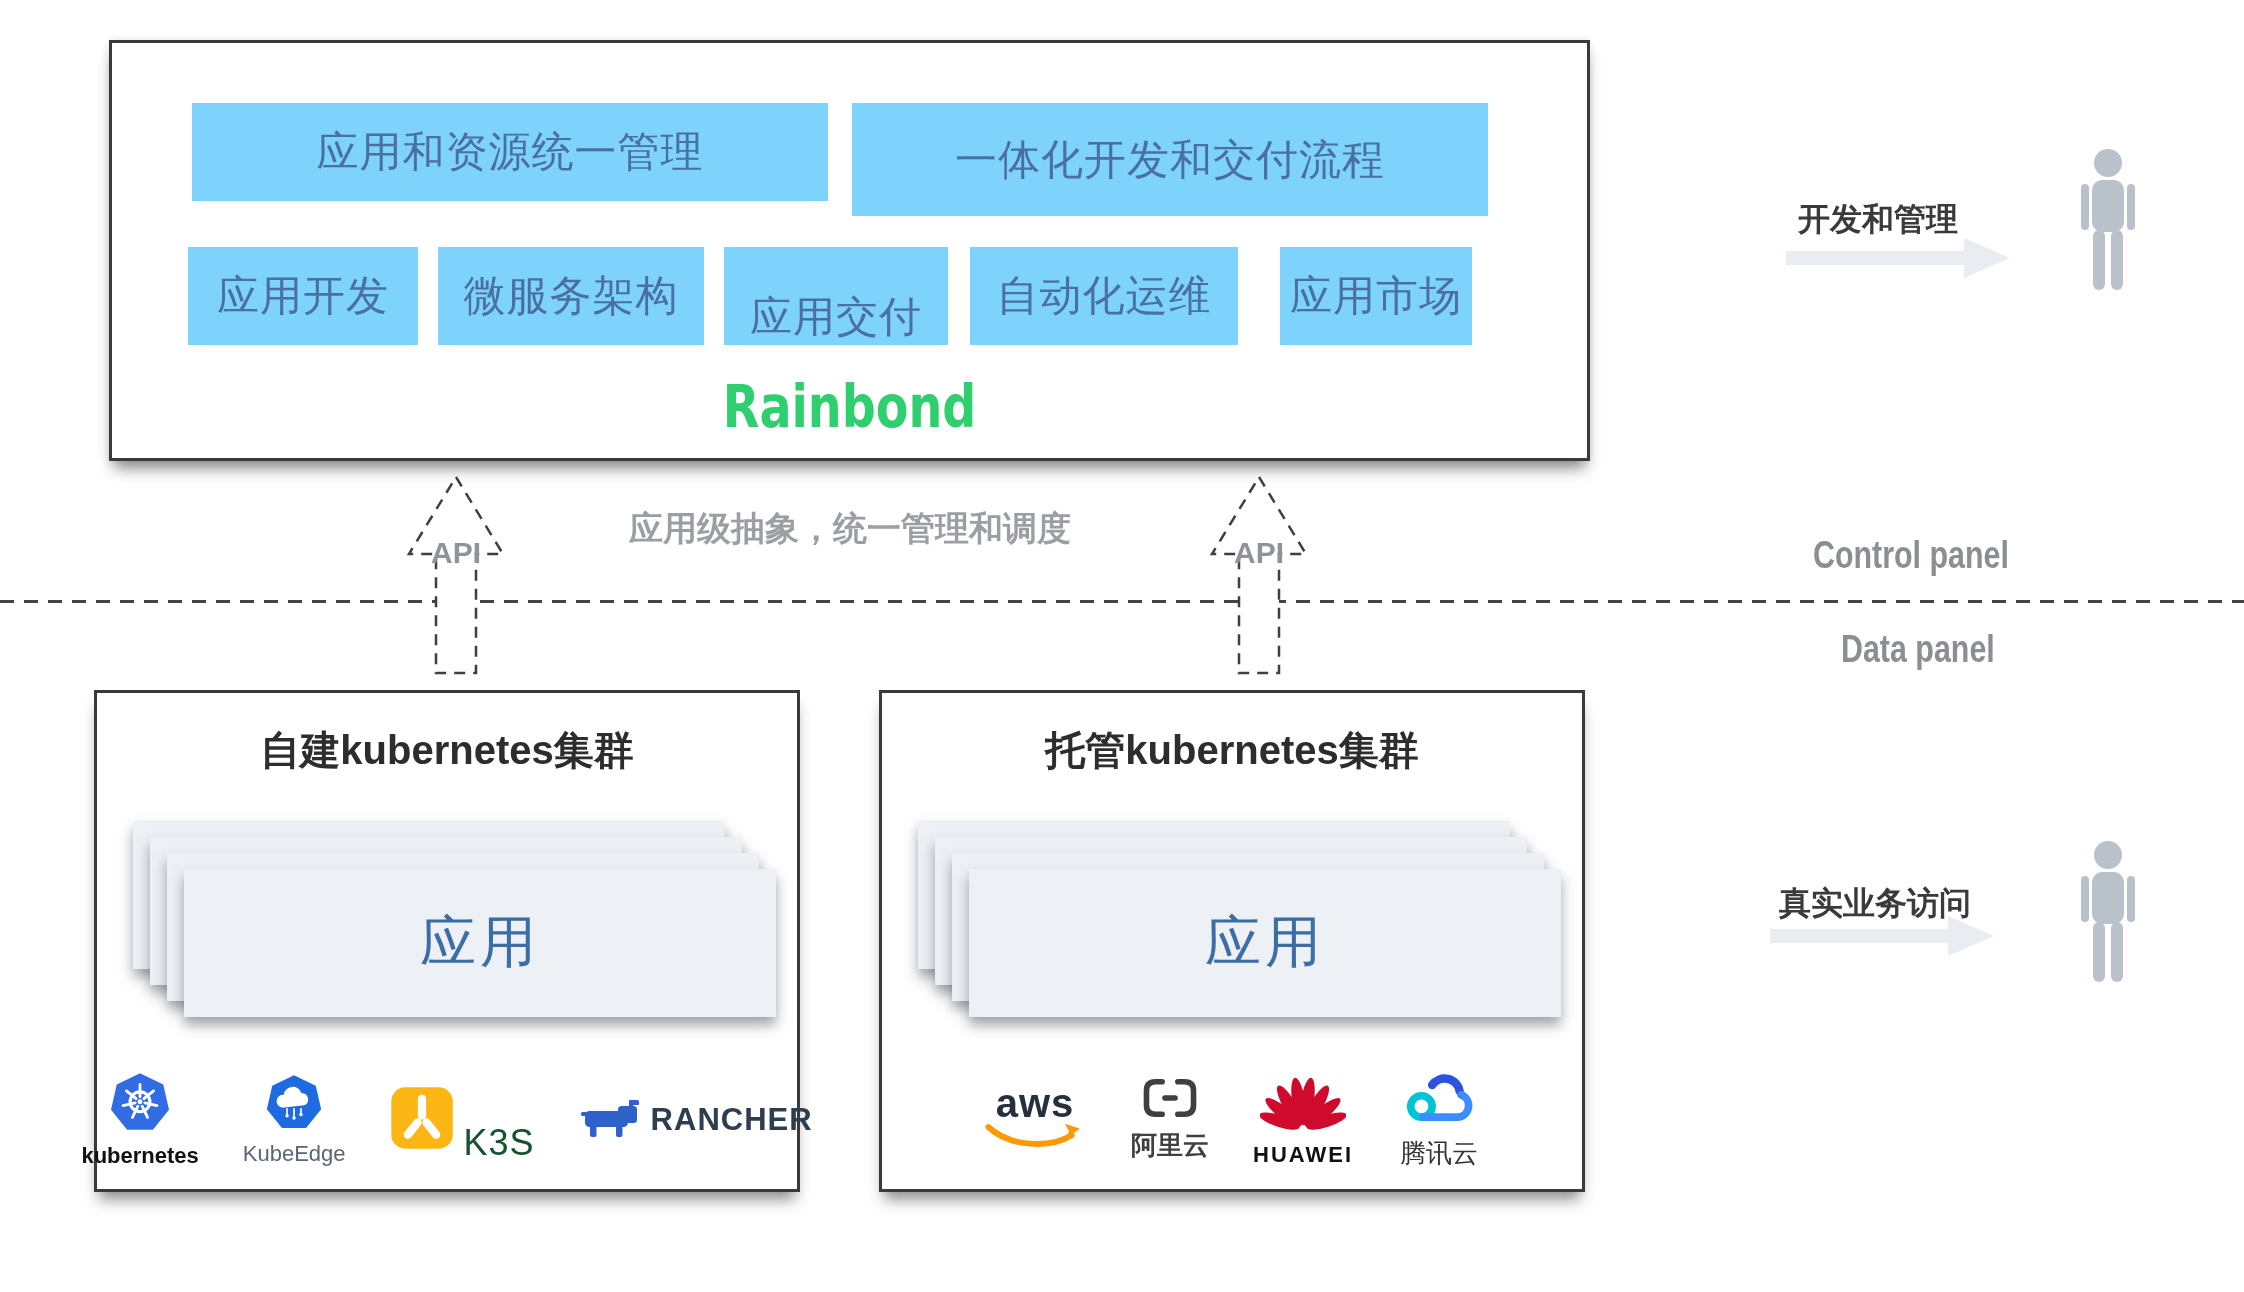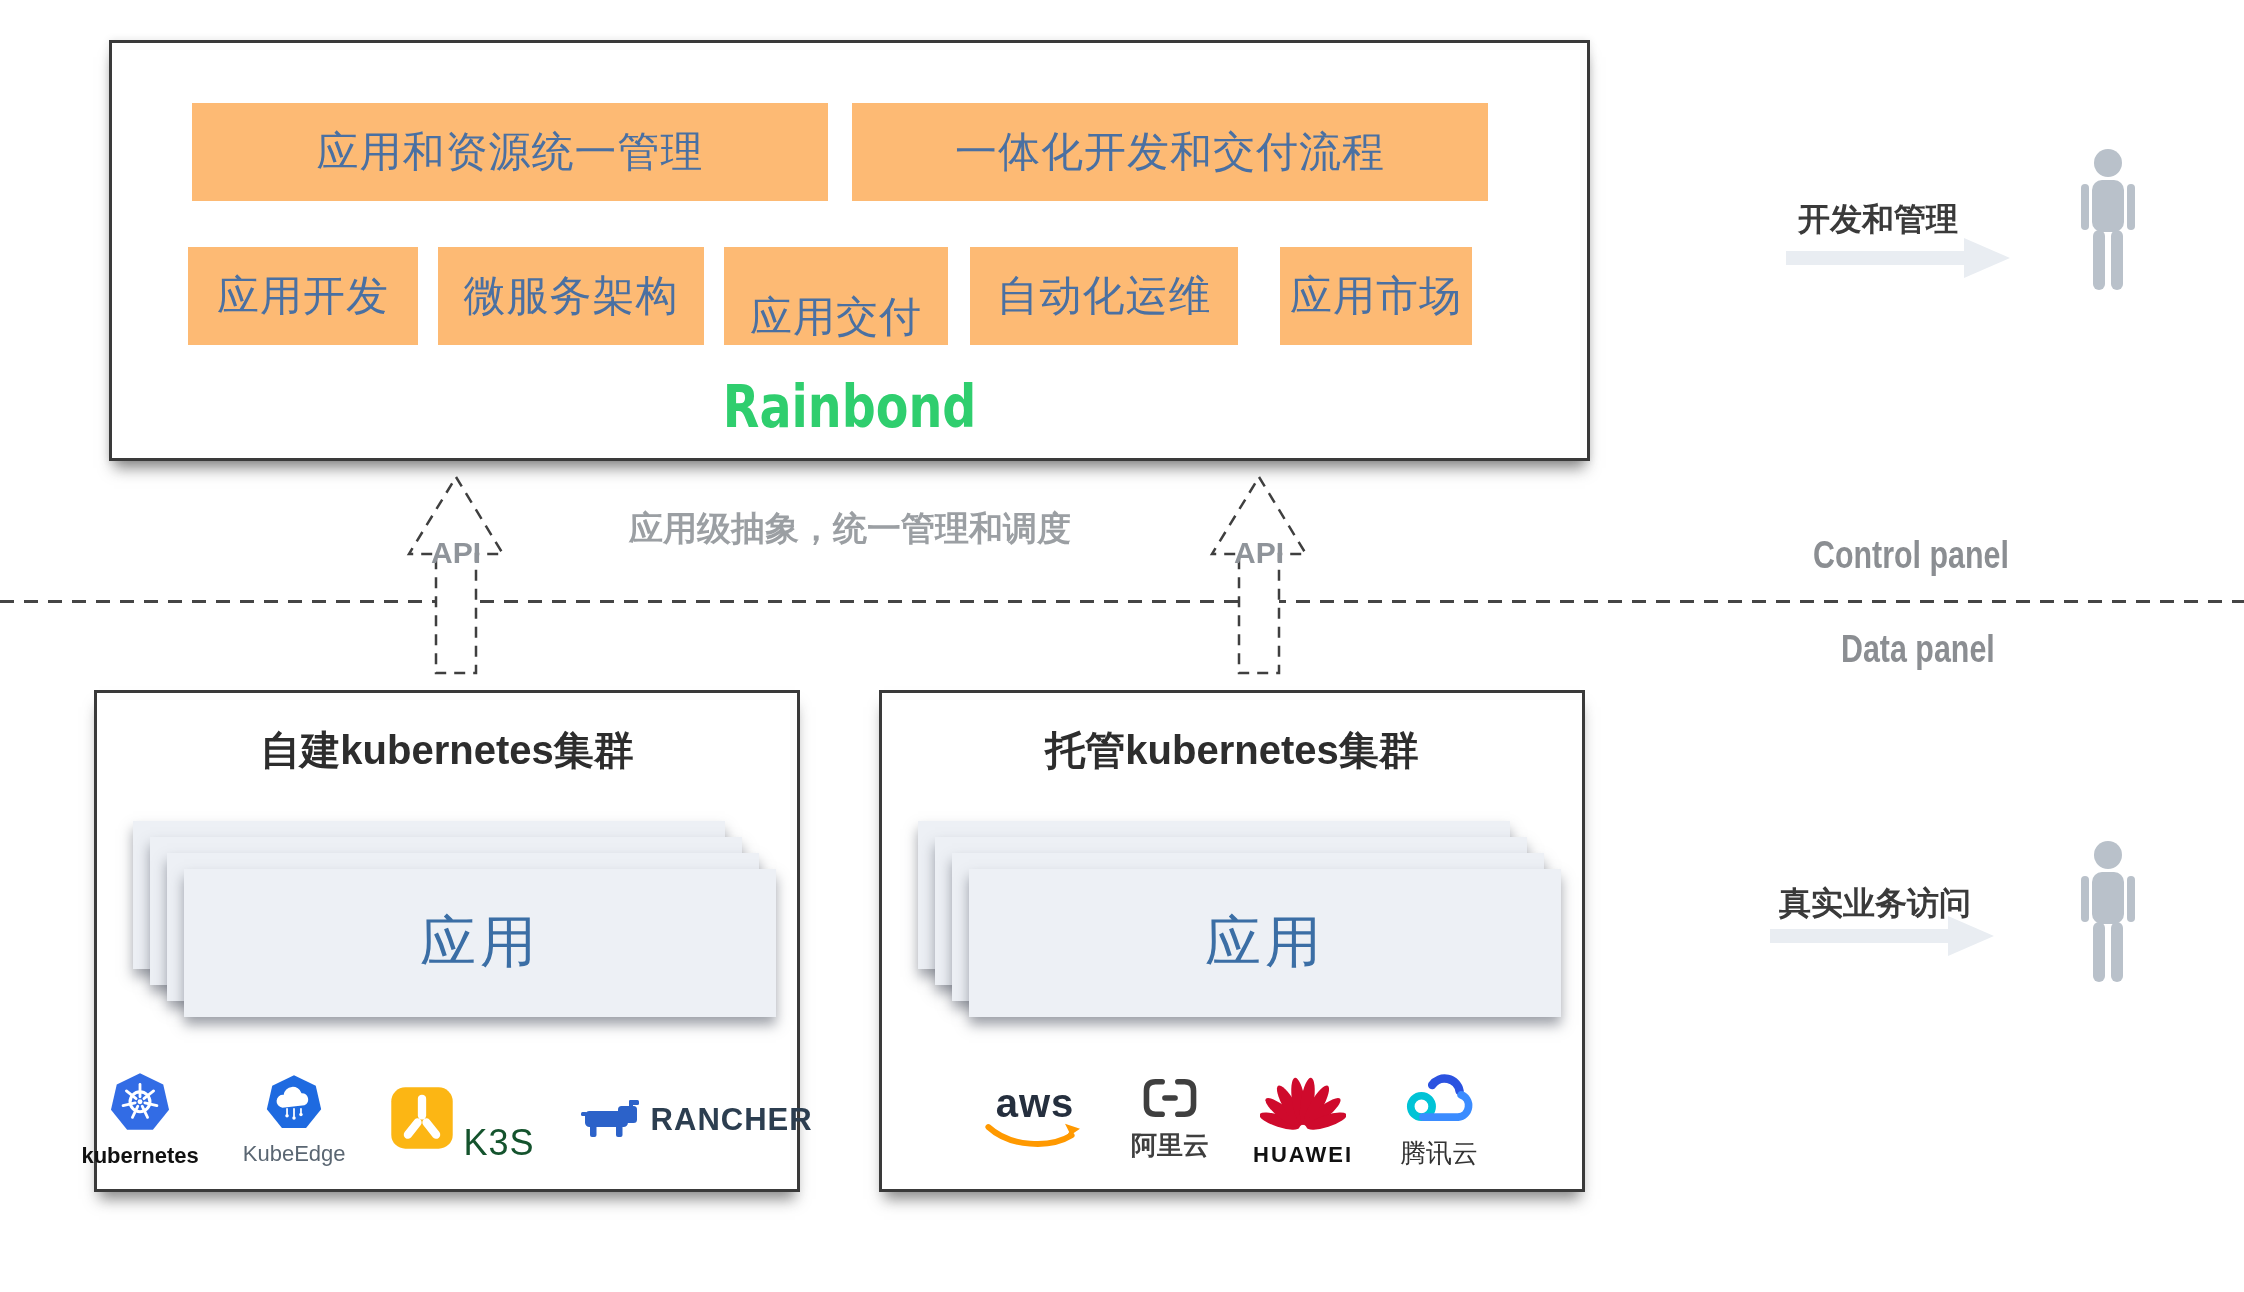--- a/index.html
+++ b/index.html
@@ -15,26 +15,26 @@
     background:repeating-linear-gradient(90deg,#454545 0 14px,transparent 14px 24px);
   }
 
   
   .top-box {
     position:absolute; left:109px; top:40px; width:1481px; height:421px;
     background:#fff; border:3px solid #3a3a3a; z-index:2;
     box-shadow:0 12px 14px -5px rgba(40,40,40,.55), 0 0 8px rgba(0,0,0,.10);
   }
   .chip {
-    position:absolute; background:#fdba74; color:#4a70a2;
+    position:absolute; background:#7dd3fc; color:#4a70a2;
     display:flex; align-items:center; justify-content:center;
     font-size:42px; letter-spacing:1px; white-space:nowrap;
   }
   .c1a { left:80px;  top:60px;  width:636px; height:98px; }
-  .c1b { left:740px; top:60px;  width:636px; height:98px; }
+  .c1b { left:740px; top:60px;  width:636px; height:113px; }
   .row2 { top:204px; height:98px; }
   .c2a { left:76px;   width:230px; }
   .c2b { left:326px;  width:266px; }
   .c2c { left:612px;  width:224px;align-items:flex-end; }
   .c2d { left:858px;  width:268px; }
   .c2e { left:1148px; width:192px;margin-left:20px; }
   .brand { position:absolute; left:0; right:0; top:330px; text-align:center;text-decoration:underline; }
   .brand span {
     display:inline-block; font-size:58px; font-weight:bold; color:#2fce6e;
     transform:scaleX(.82); letter-spacing:0px;

